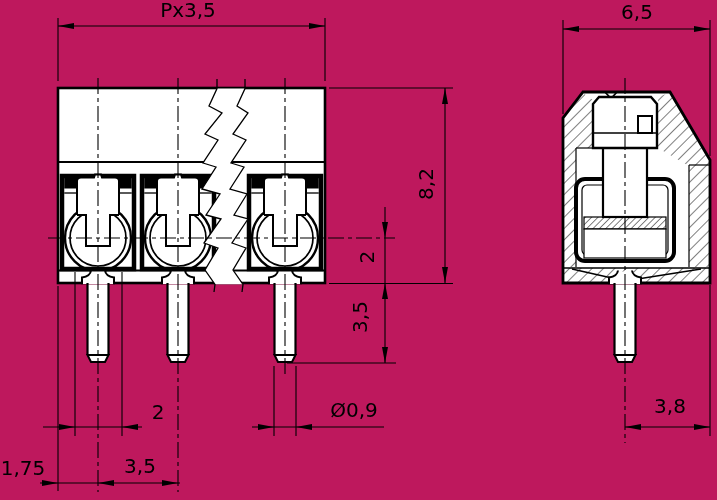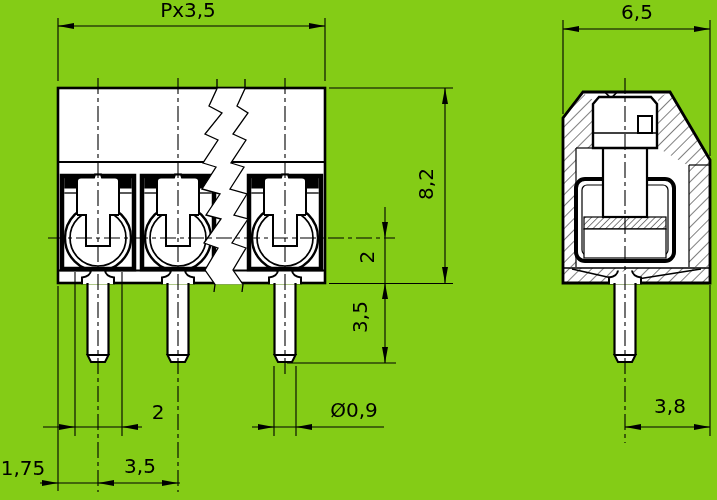--- a/index.html
+++ b/index.html
@@ -1,16 +1,16 @@
 <!DOCTYPE html>
 <html><head>
 <meta charset="utf-8">
 <style>
   html,body{margin:0;padding:0;background:#ffffff;}
-  .stage{width:717px;height:500px;background:#84cc16;overflow:hidden;position:relative;}
+  .stage{width:717px;height:500px;background:#be185d;overflow:hidden;position:relative;}
   svg{display:block;}
   svg text{font-family:"DejaVu Sans","Liberation Sans",sans-serif;font-size:20px;fill:#000;}
   .ln{stroke:#000;fill:none;}
 </style>
 </head>
 <body>
 
 <div class="stage">
 <svg width="717" height="500" viewBox="0 0 717 500">
   <defs>

